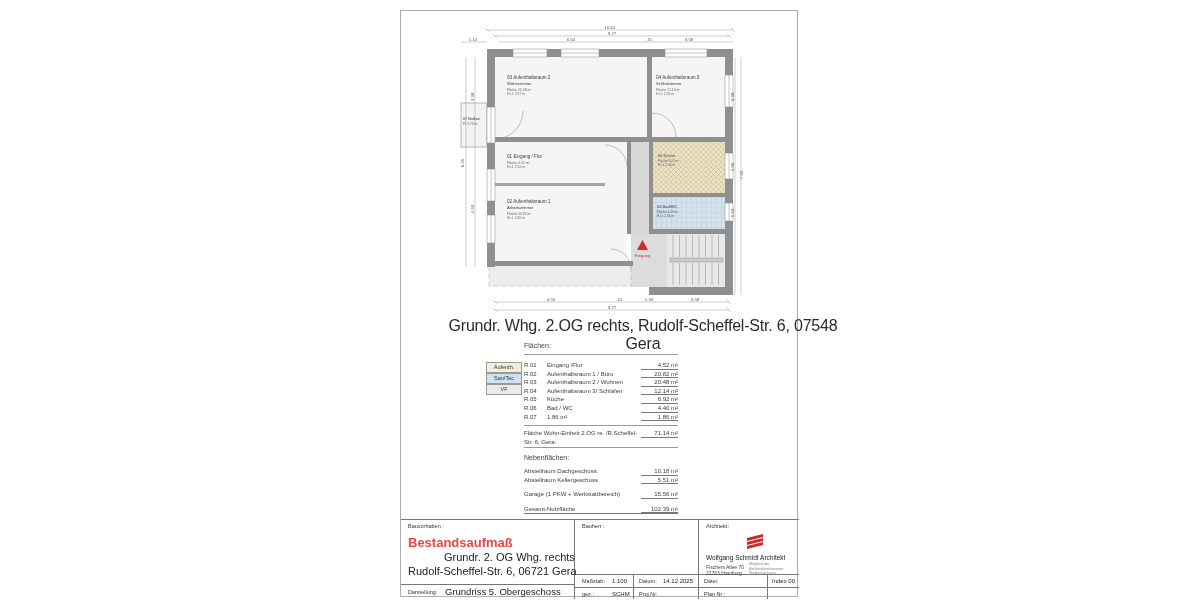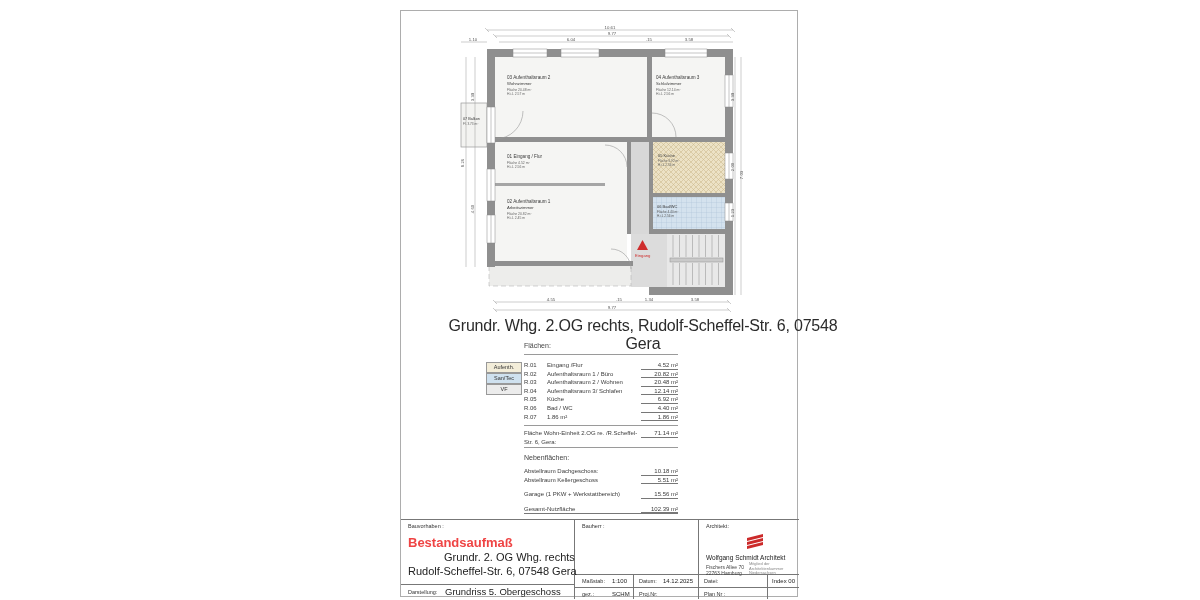--- a/index.html
+++ b/index.html
@@ -261,21 +261,21 @@
     <div class="tb-line" style="left:297px;top:0;width:1px;height:79px;"></div>
     <div class="tb-line" style="left:173px;top:54px;width:225px;height:1px;"></div>
     <div class="tb-line" style="left:173px;top:67px;width:225px;height:1px;"></div>
     <div class="tb-line" style="left:232px;top:54px;width:1px;height:25px;"></div>
     <div class="tb-line" style="left:366px;top:54px;width:1px;height:25px;"></div>
     <div class="tb-line" style="left:0;top:64px;width:173px;height:1px;"></div>
 
     <div class="abs tb-label" style="left:7px;top:3px;">Bauvorhaben :</div>
     <div class="abs red" style="left:7px;top:15px;font-size:13px;font-weight:bold;">Bestandsaufmaß</div>
     <div class="abs" style="left:7px;top:31px;font-size:11px;color:#222;margin-left:36px;">Grundr. 2. OG Whg. rechts</div>
-    <div class="abs" style="left:7px;top:45px;font-size:11px;color:#222;">Rudolf-Scheffel-Str. 6, 07548 Gera</div>
+    <div class="abs" style="left:7px;top:45px;font-size:11px;color:#222;">Rudolf-Scheffel-Str. 6, 06721 Gera</div>
     <div class="abs tb-label" style="left:7px;top:69px;">Darstellung:</div>
     <div class="abs" style="left:44px;top:66px;font-size:9.5px;color:#222;">Grundriss 5. Obergeschoss</div>
 
     <div class="abs tb-label" style="left:181px;top:3px;">Bauherr :</div>
 
     <div class="abs tb-label" style="left:305px;top:3px;">Architekt:</div>
     <svg class="abs" style="left:342px;top:13px;" width="24" height="16" viewBox="0 0 24 16">
       <path d="M4,5 L20,1 L20,4 L4,8 Z" fill="#cc2a2a"></path>
       <path d="M4,9 L20,5 L20,8 L4,12 Z" fill="#cc2a2a"></path>
       <path d="M4,13 L20,9 L20,12 L4,16 Z" fill="#cc2a2a"></path>

